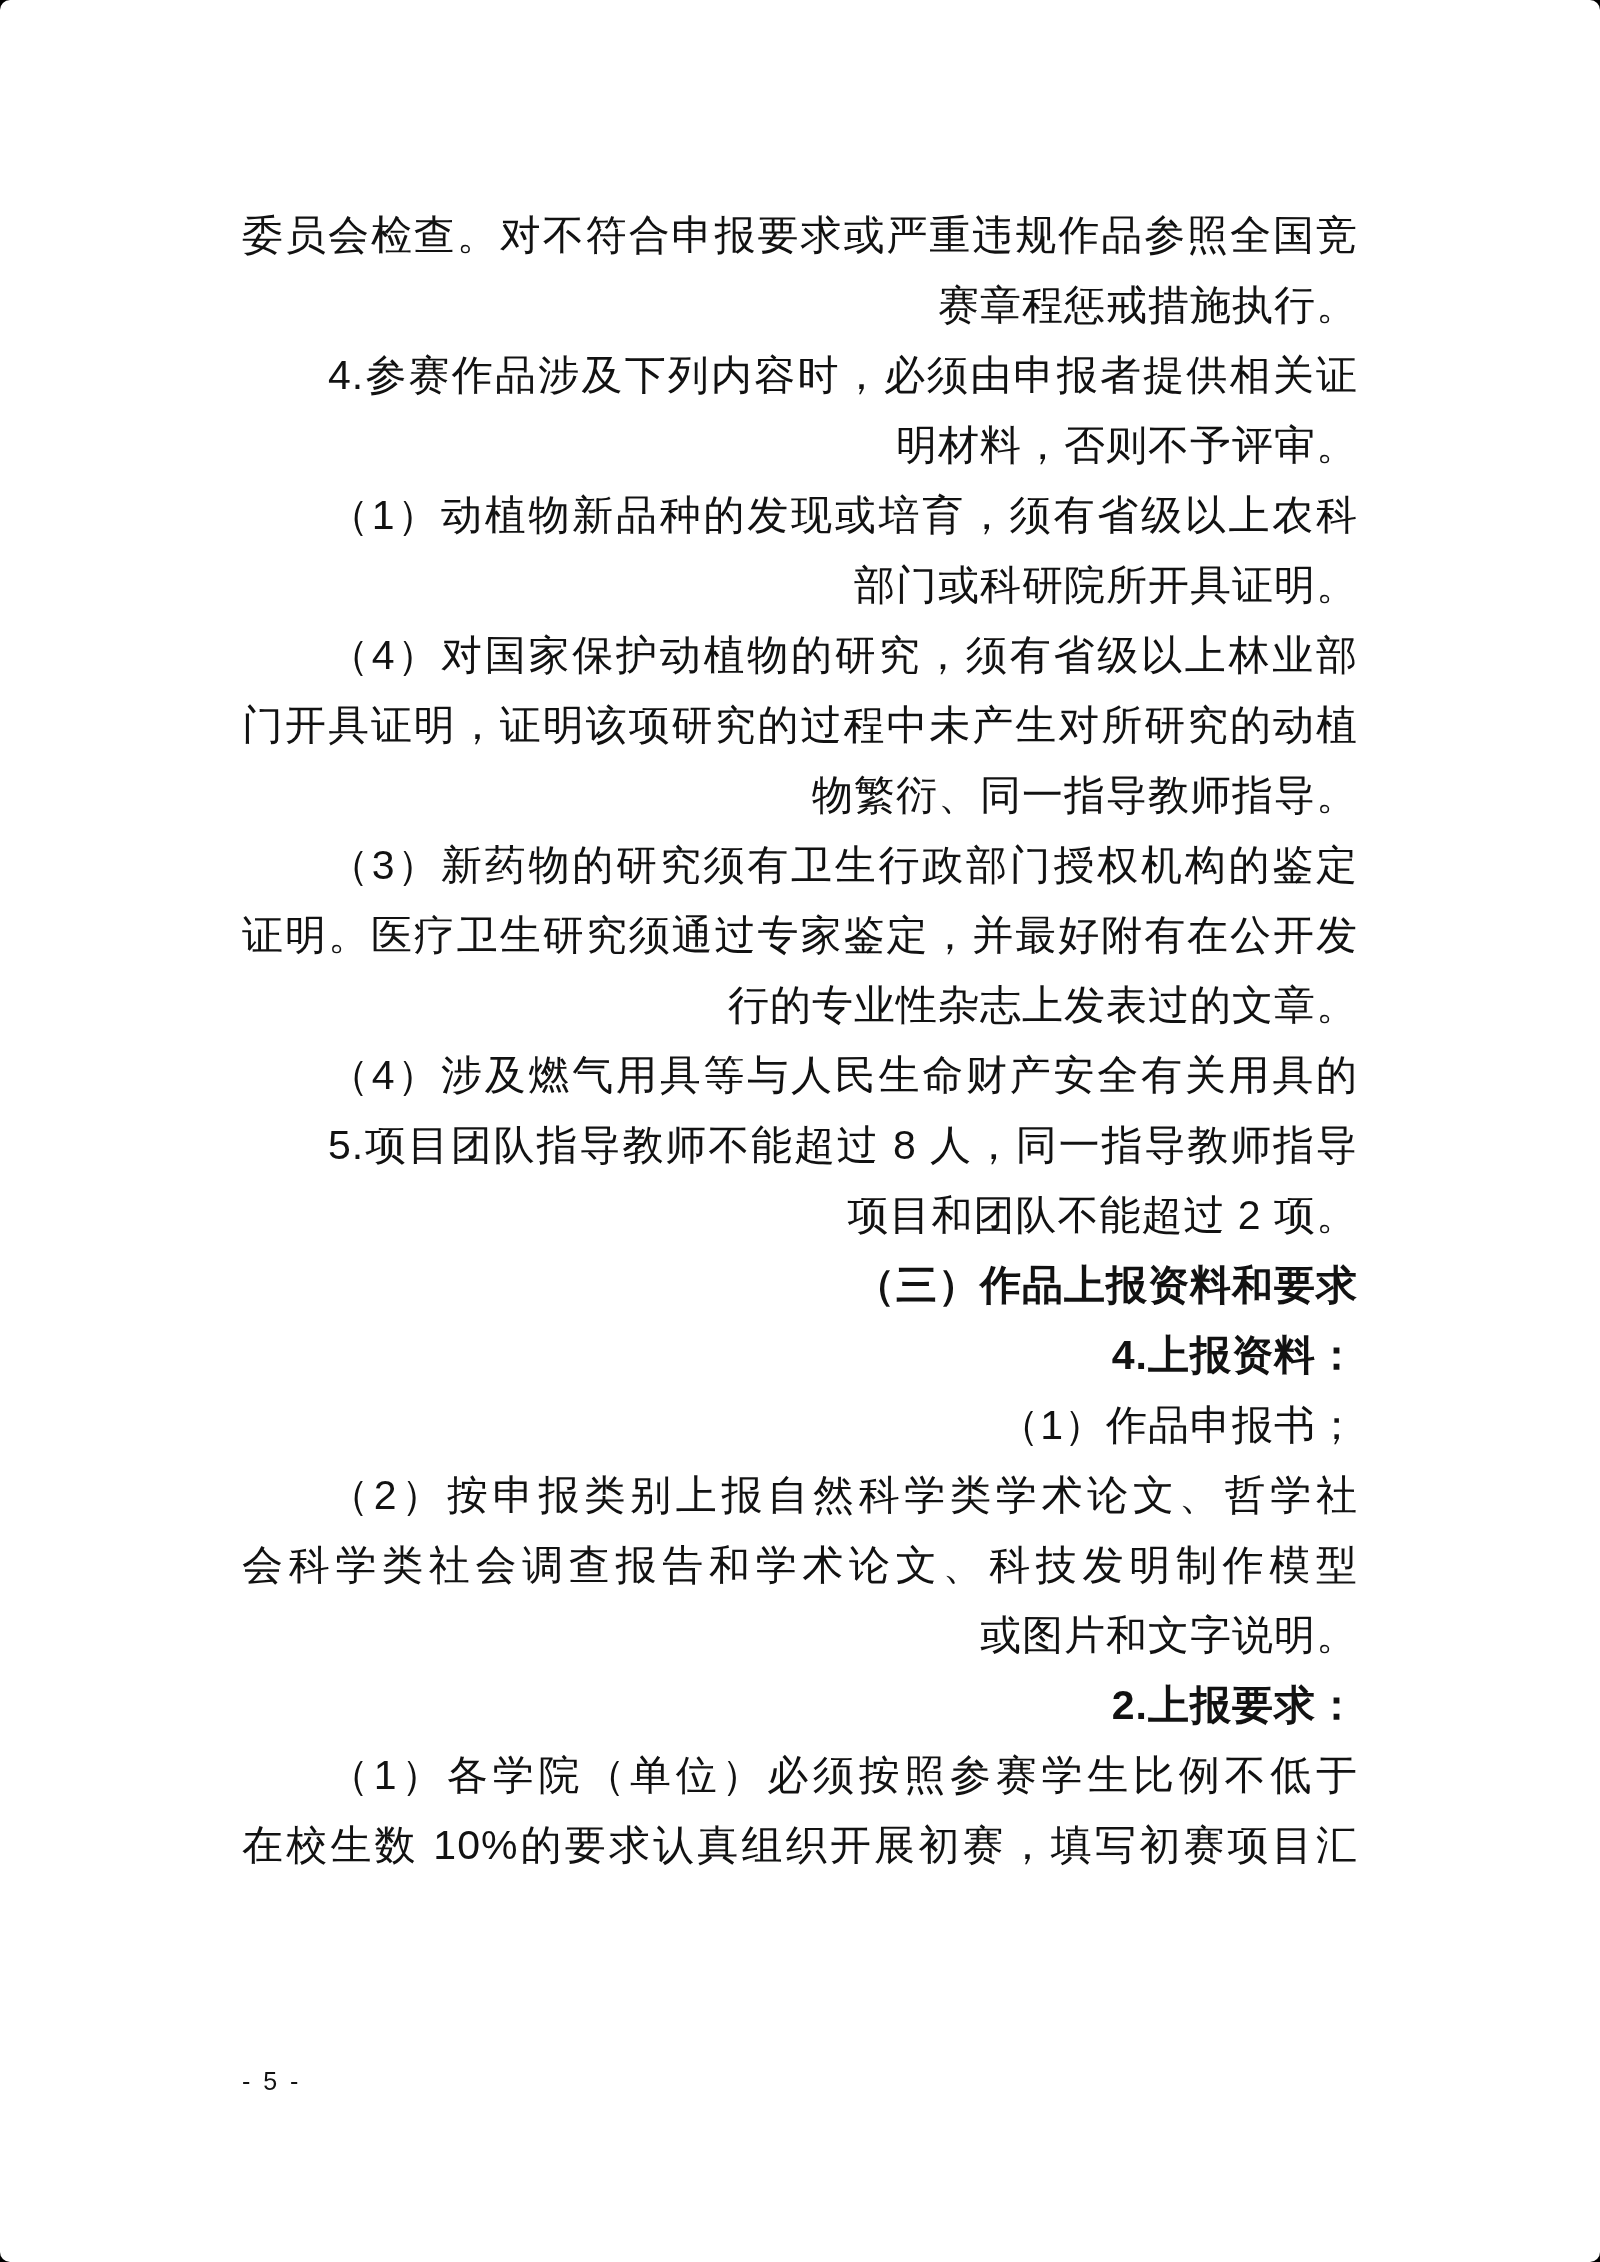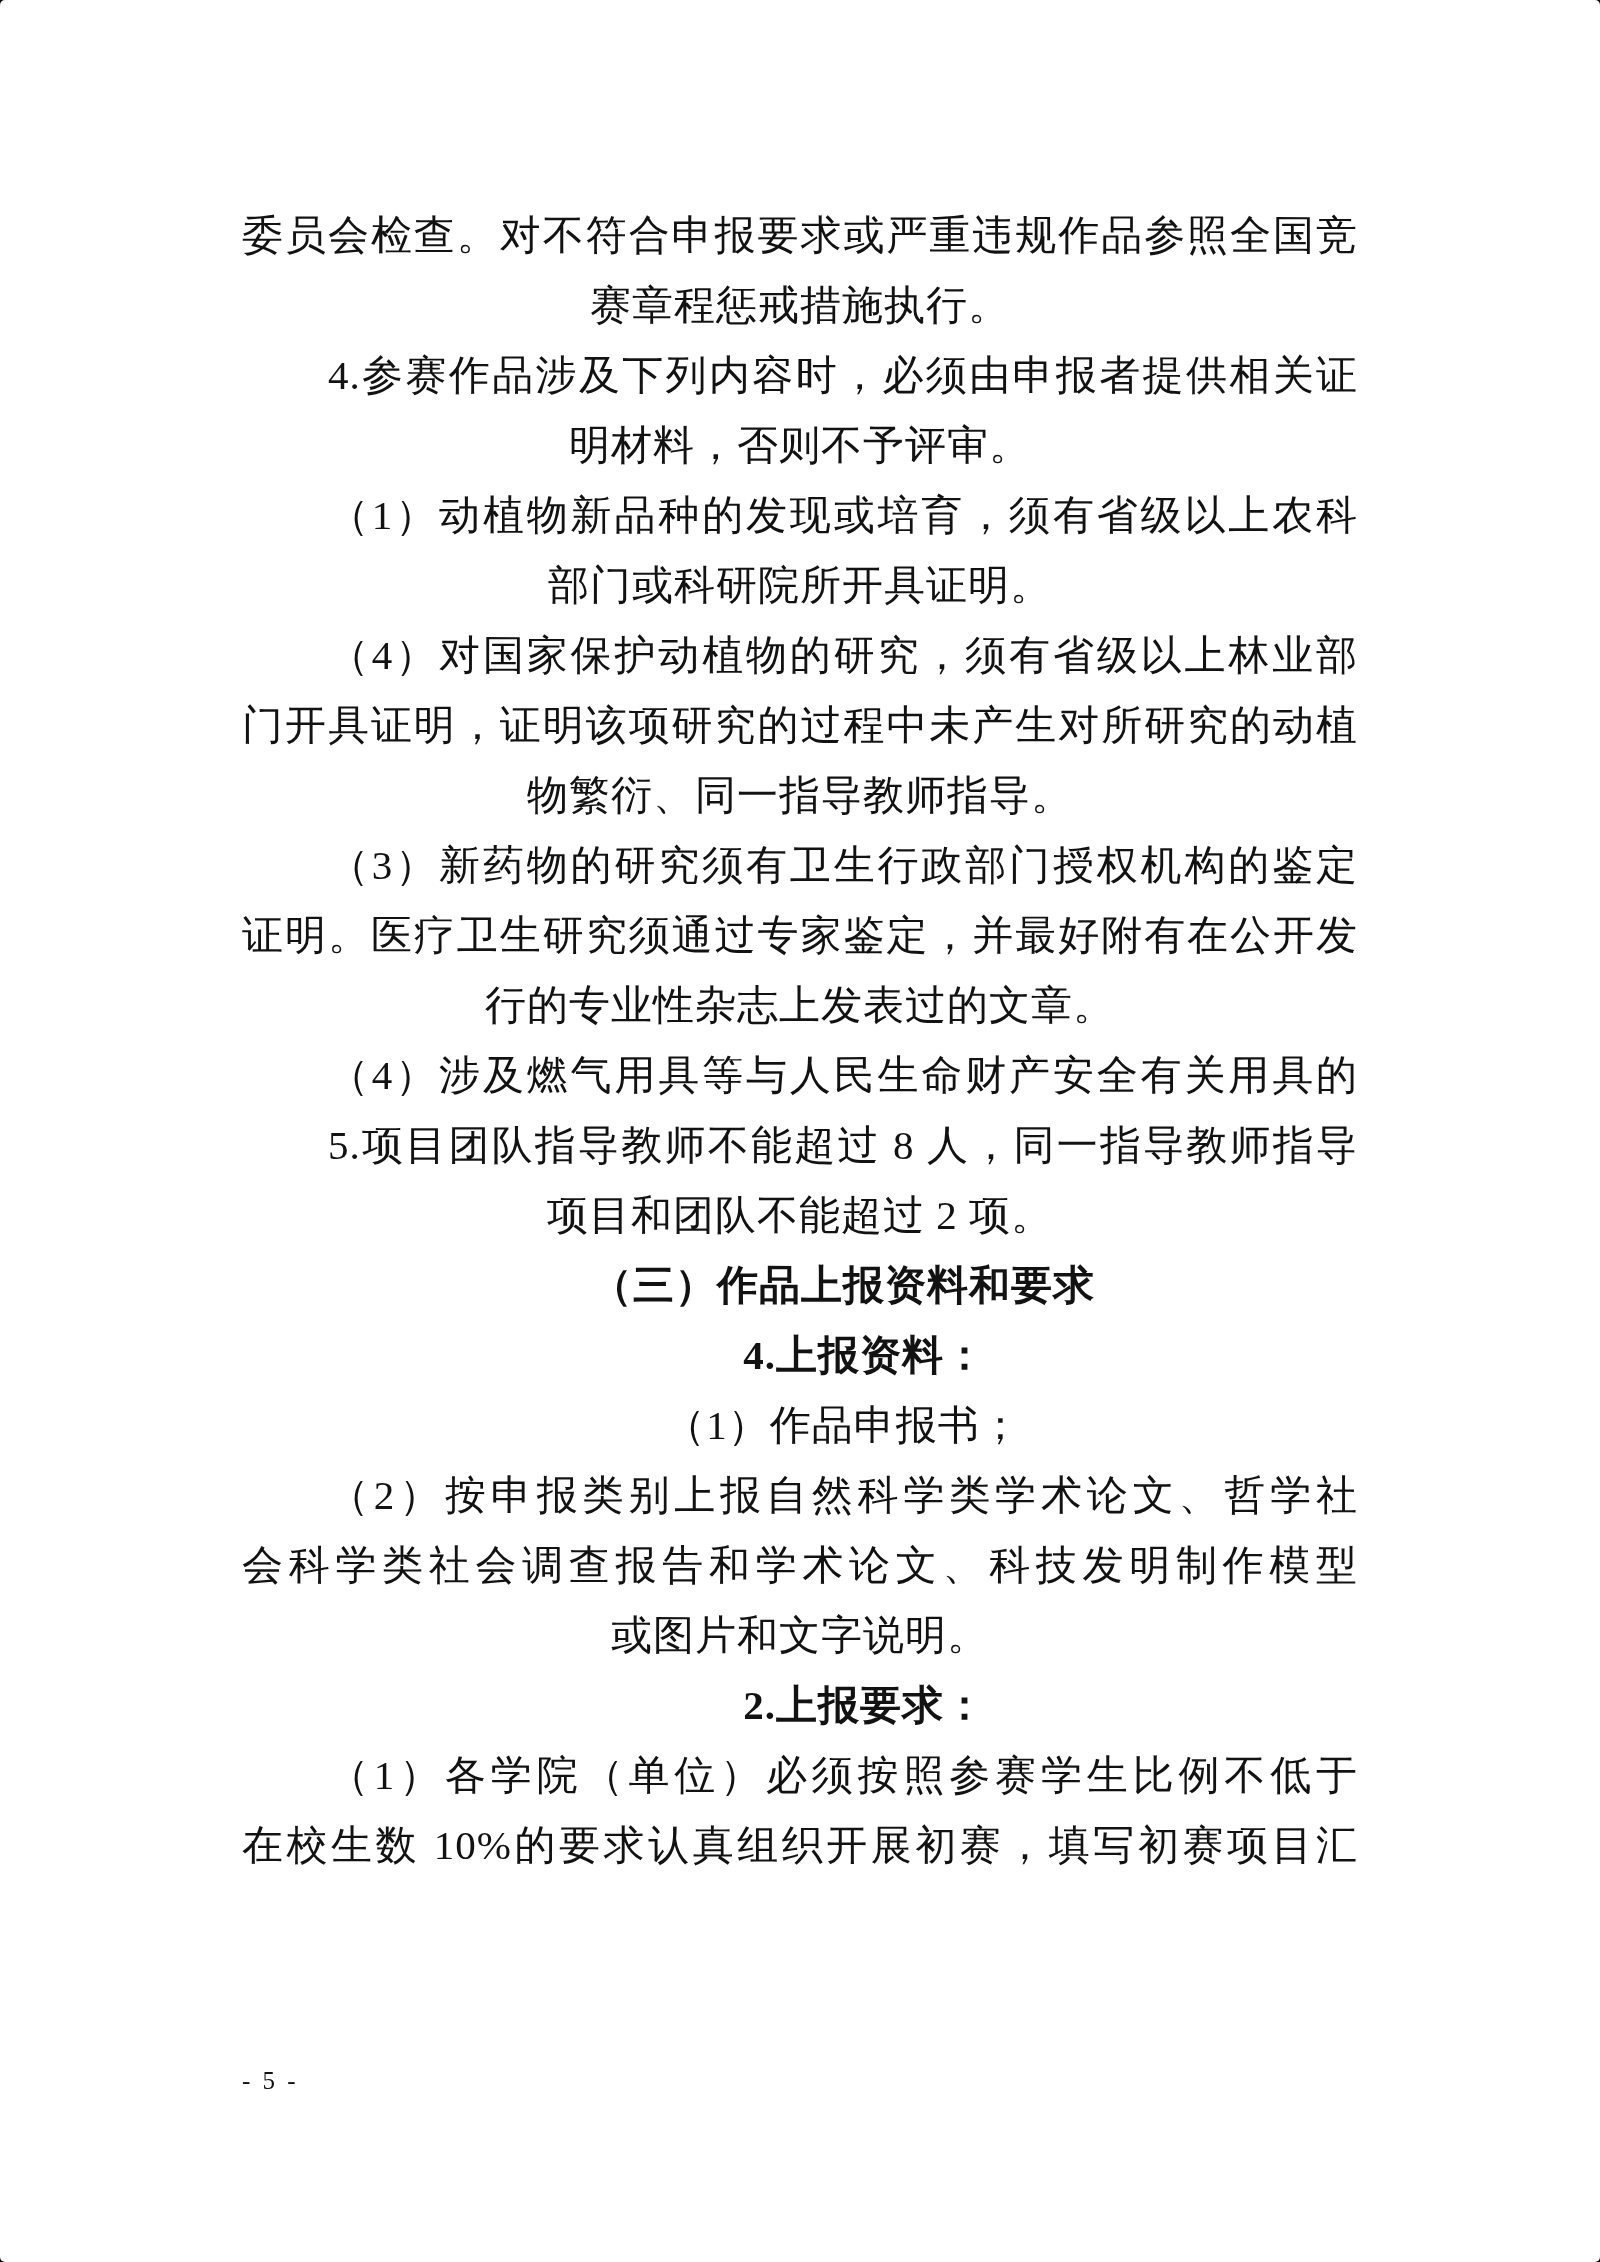--- a/index.html
+++ b/index.html
@@ -5,39 +5,39 @@
   html, body {
     margin: 0;
     padding: 0;
     background: #000000;
   }
   .page {
     position: relative;
     width: 1600px;
     height: 2262px;
     background: #ffffff;
-    border-radius: 5px;
+    border-radius: 10px;
     overflow: hidden;
-    font-family: Liberation Serif, serif;
+    font-family: Liberation Sans, sans-serif;
     color: #121212;
   }
   .textblock {
     position: absolute;
     left: 242px;
     top: 200px;
     width: 1116px;
   }
   .line {
     box-sizing: border-box;
     width: 100%;
     height: 70px;
     line-height: 70px;
     font-size: 41px;
     letter-spacing: 1px;
-    text-align: center;
+    text-align: right;
     white-space: nowrap;
   }
   
   .just {
     white-space: normal;
     text-align: justify;
     text-align-last: justify;
     text-justify: inter-character;
   }
   

